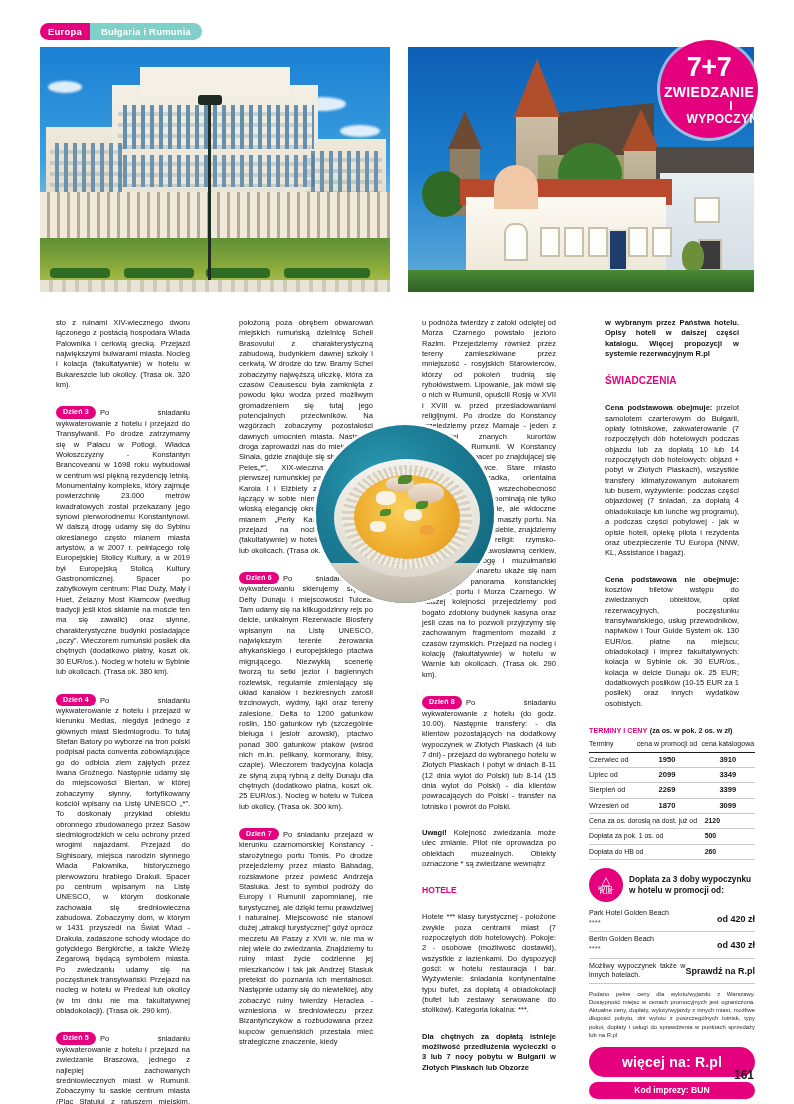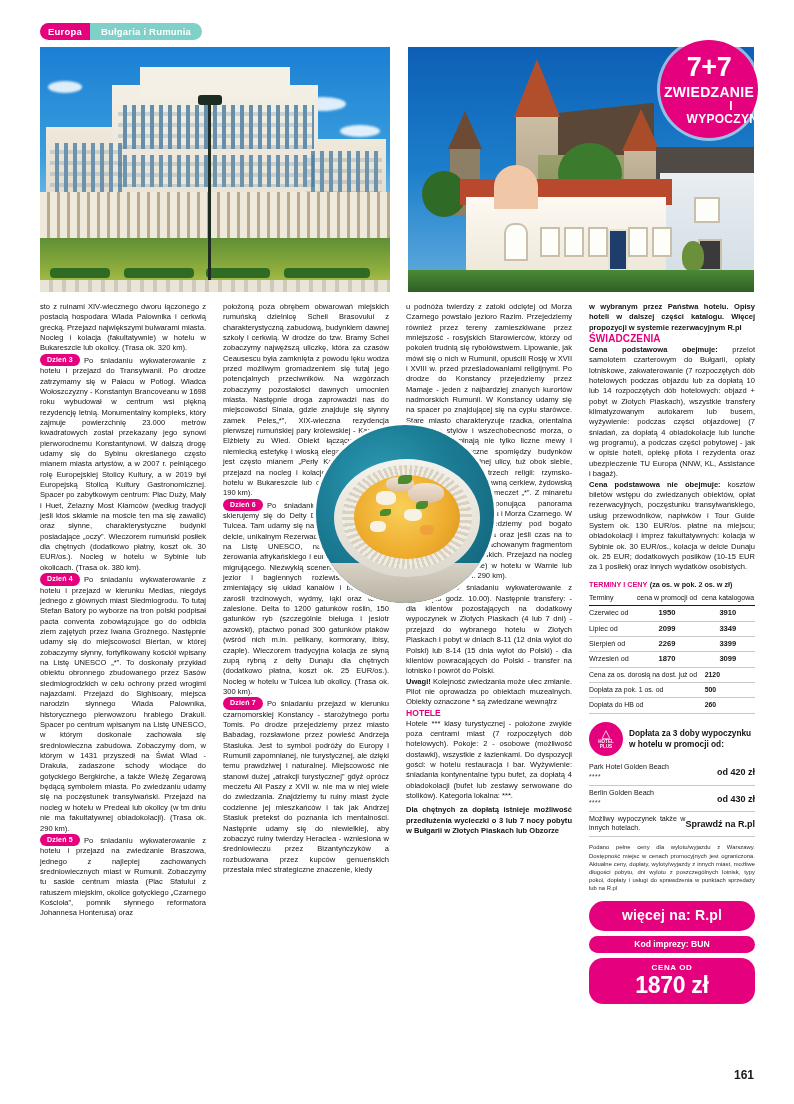--- a/index.html
+++ b/index.html
@@ -74,21 +74,21 @@
   .badge77 .b-l1{font-size:14px;font-weight:bold;letter-spacing:.3px;margin-top:4px;}
   .badge77 .b-l2{font-size:12px;font-weight:bold;letter-spacing:.3px;padding-left:44px;}
 
   
   .cols-wrap{position:absolute;left:40px;top:302px;width:714px;height:762px;}
   .col{position:absolute;top:0;width:166px;font-size:7.55px;line-height:10.35px;text-align:justify;color:#141414;}
   .c1{left:0;}
   .c2{left:183px;}
   .c3{left:366px;}
   .c4{left:549px;width:166px;}
-  .col p{margin:0;}
+  .col p{margin:16px;}
 
   .day{
     display:inline-block;background:#e5007e;color:#fff;font-weight:bold;
     font-size:7px;line-height:10px;padding:1px 7px 1.5px;border-radius:7px;
     margin-right:4px;vertical-align:1px;letter-spacing:.2px;white-space:nowrap;
   }
 
   
   .food{
     position:absolute;left:316px;top:425px;width:178px;height:178px;border-radius:50%;

